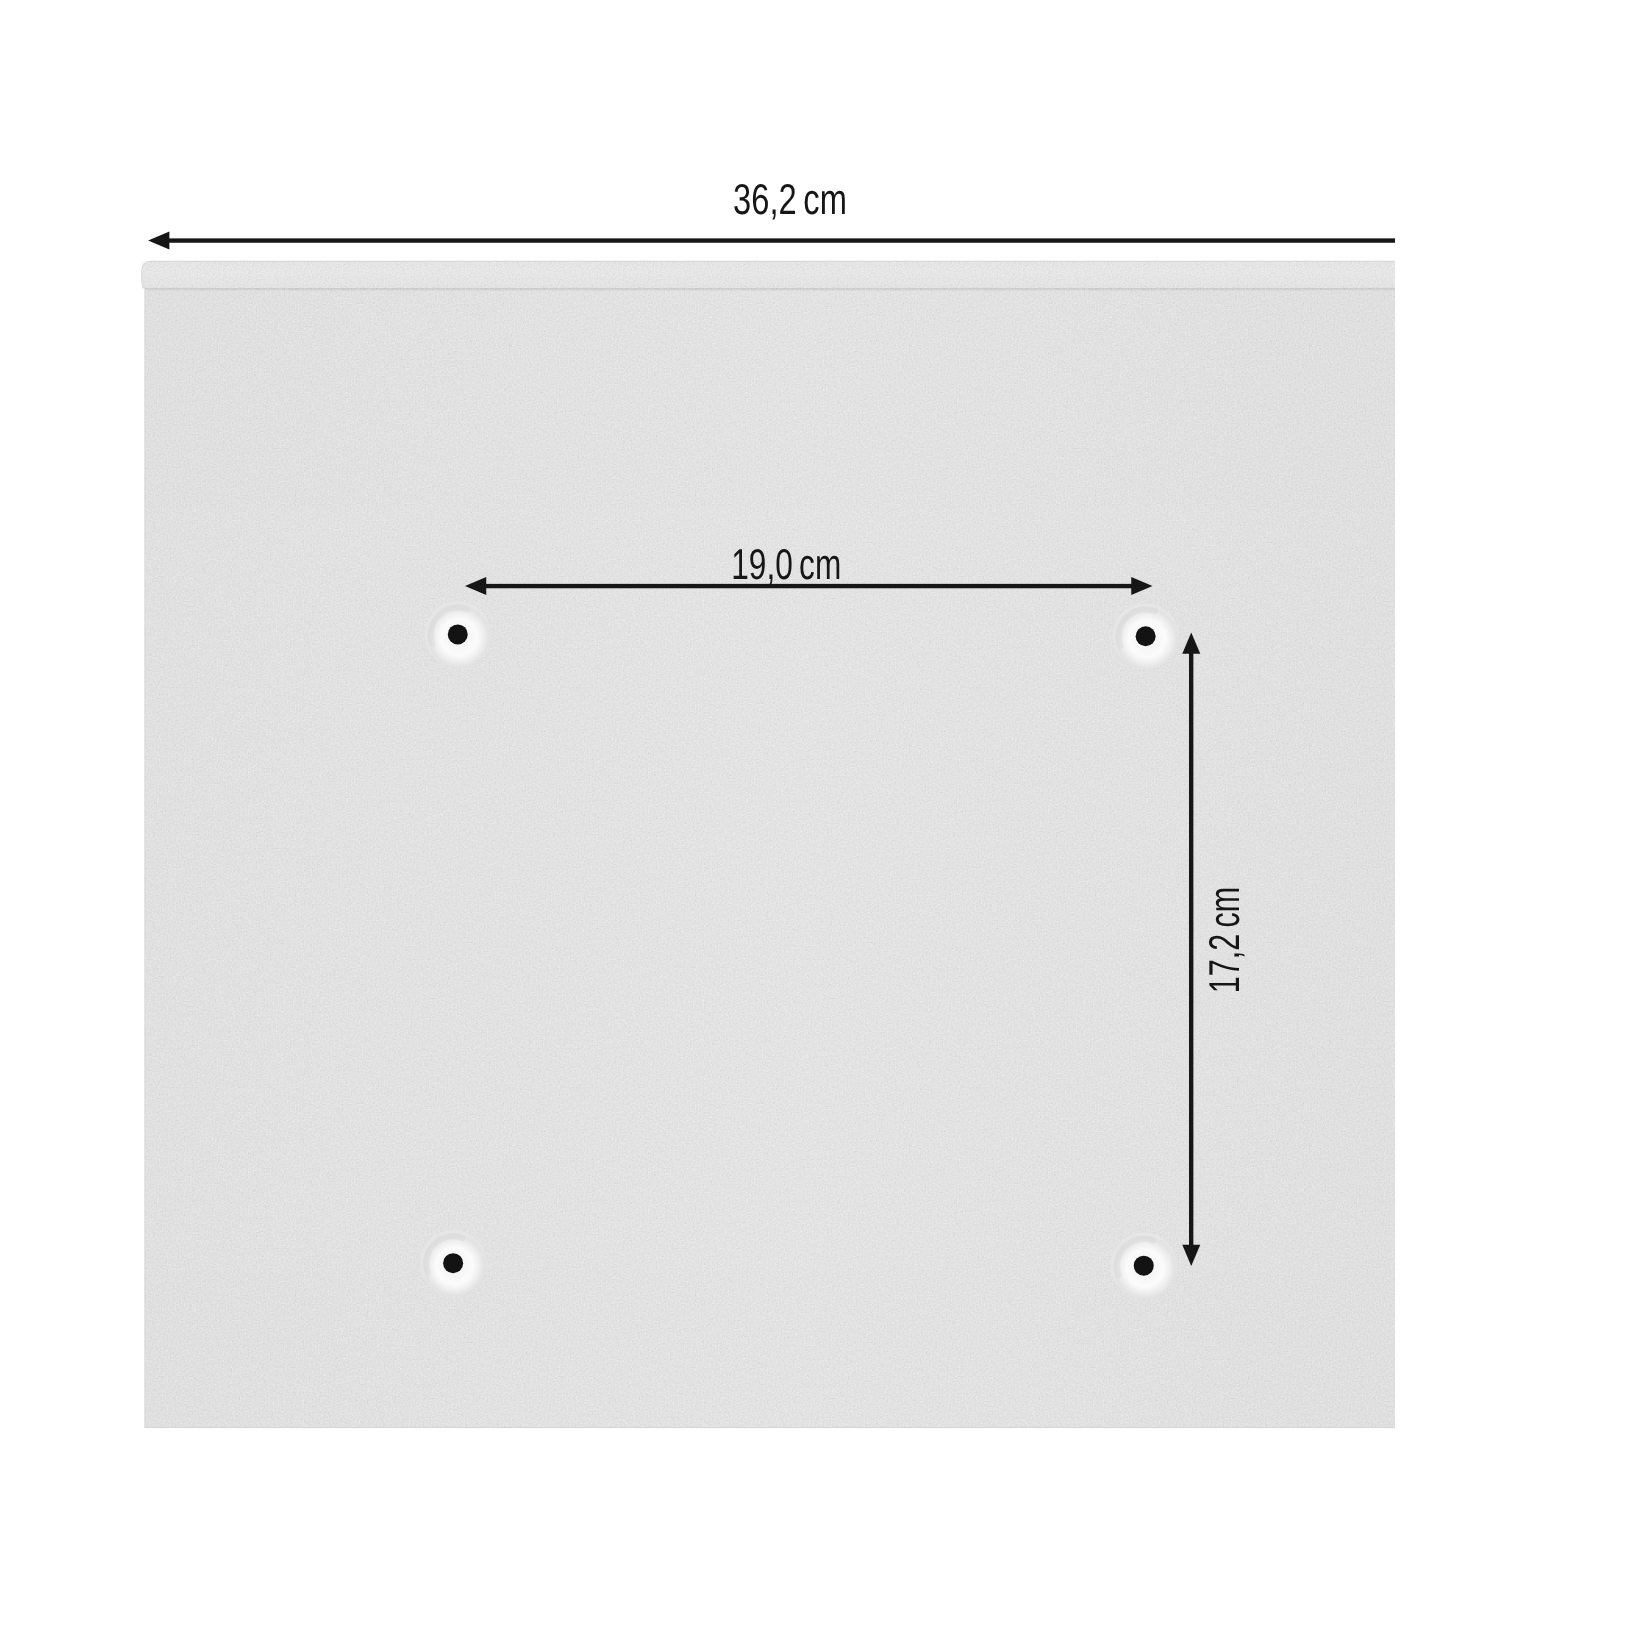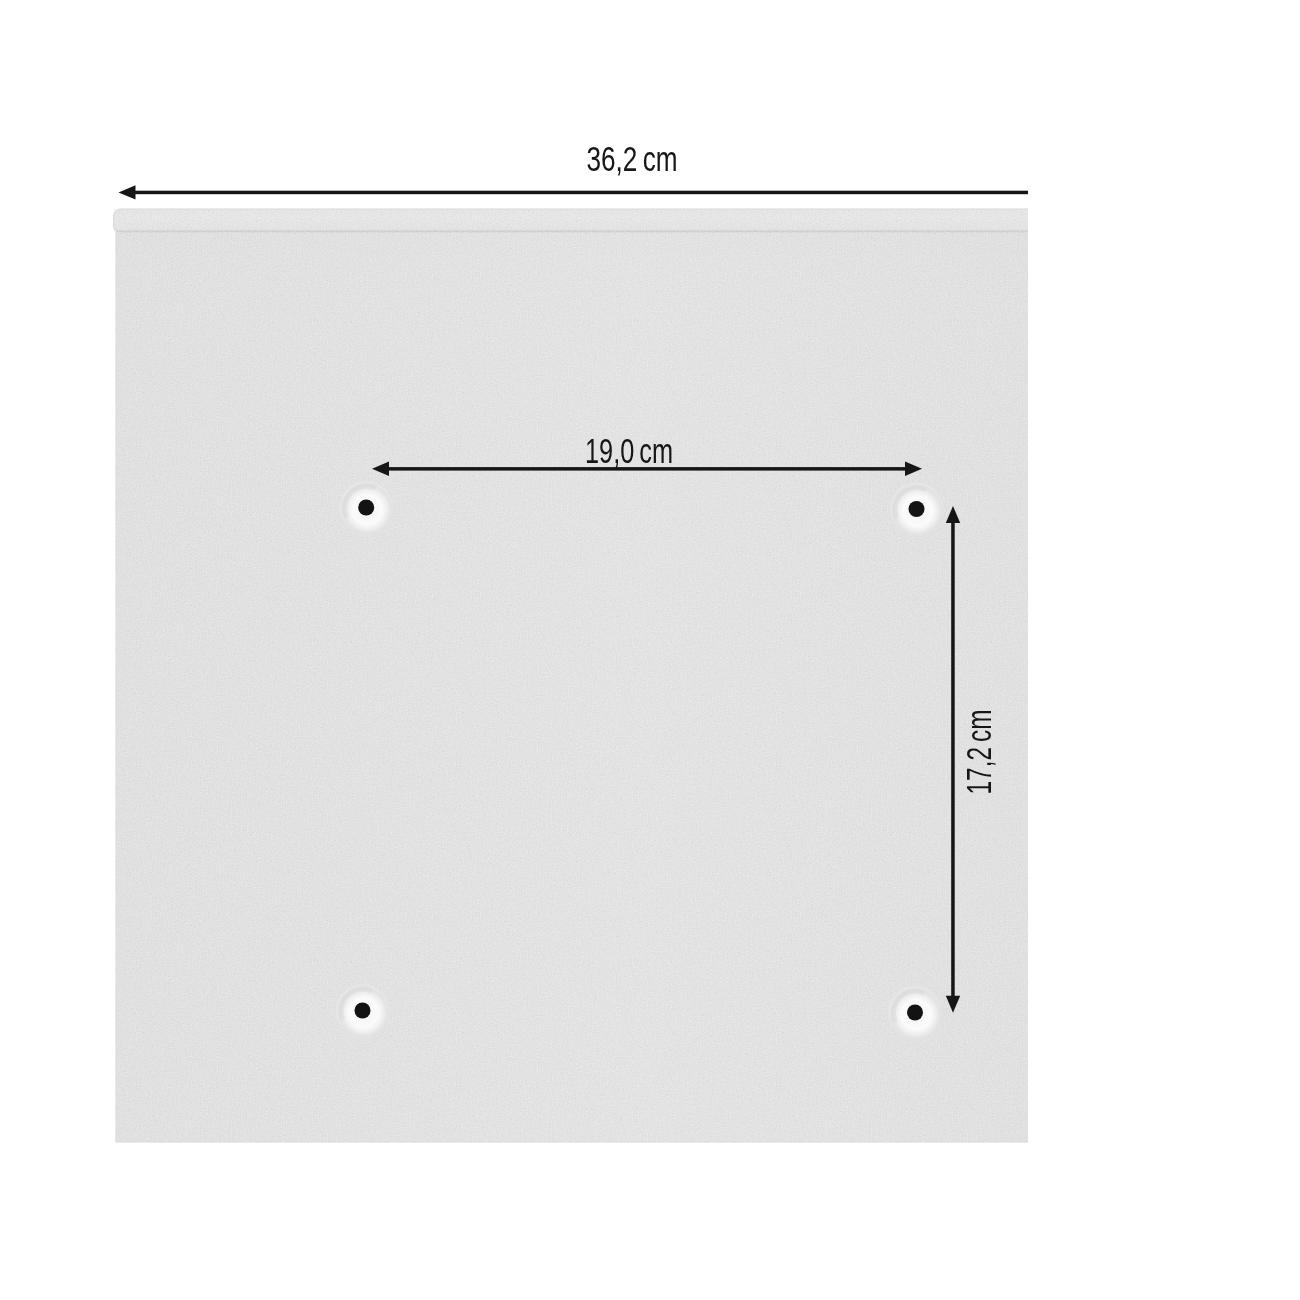--- a/index.html
+++ b/index.html
@@ -1,16 +1,16 @@
 <!DOCTYPE html>
 <html><head>
 <meta charset="utf-8">
 <style>
   html,body{margin:0;padding:0;background:#ffffff;}
-  .stage{position:relative;width:1028px;height:1300px;background:#a3a3a3;overflow:hidden;text-align:right;}
+  .stage{position:relative;width:1116px;height:1300px;background:#a3a3a3;overflow:hidden;text-align:right;}
   svg{display:block;}
   text{font-family:"Liberation Sans",sans-serif;fill:#161616;}
 </style>
 </head>
 <body>
 <div class="stage">
 <svg width="1300" height="1300" viewBox="0 0 1300 1300" xmlns="http://www.w3.org/2000/svg">
   <defs>
     <linearGradient id="lipGrad" x1="0" y1="0" x2="0" y2="1">
       <stop offset="0" stop-color="#e6e6e6"></stop>

